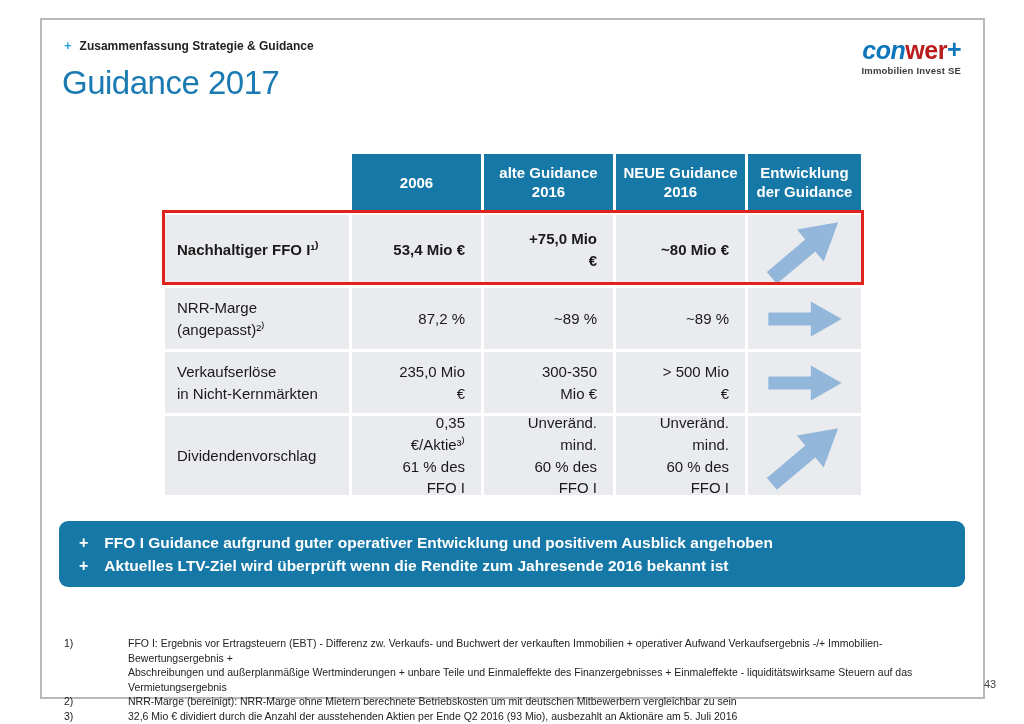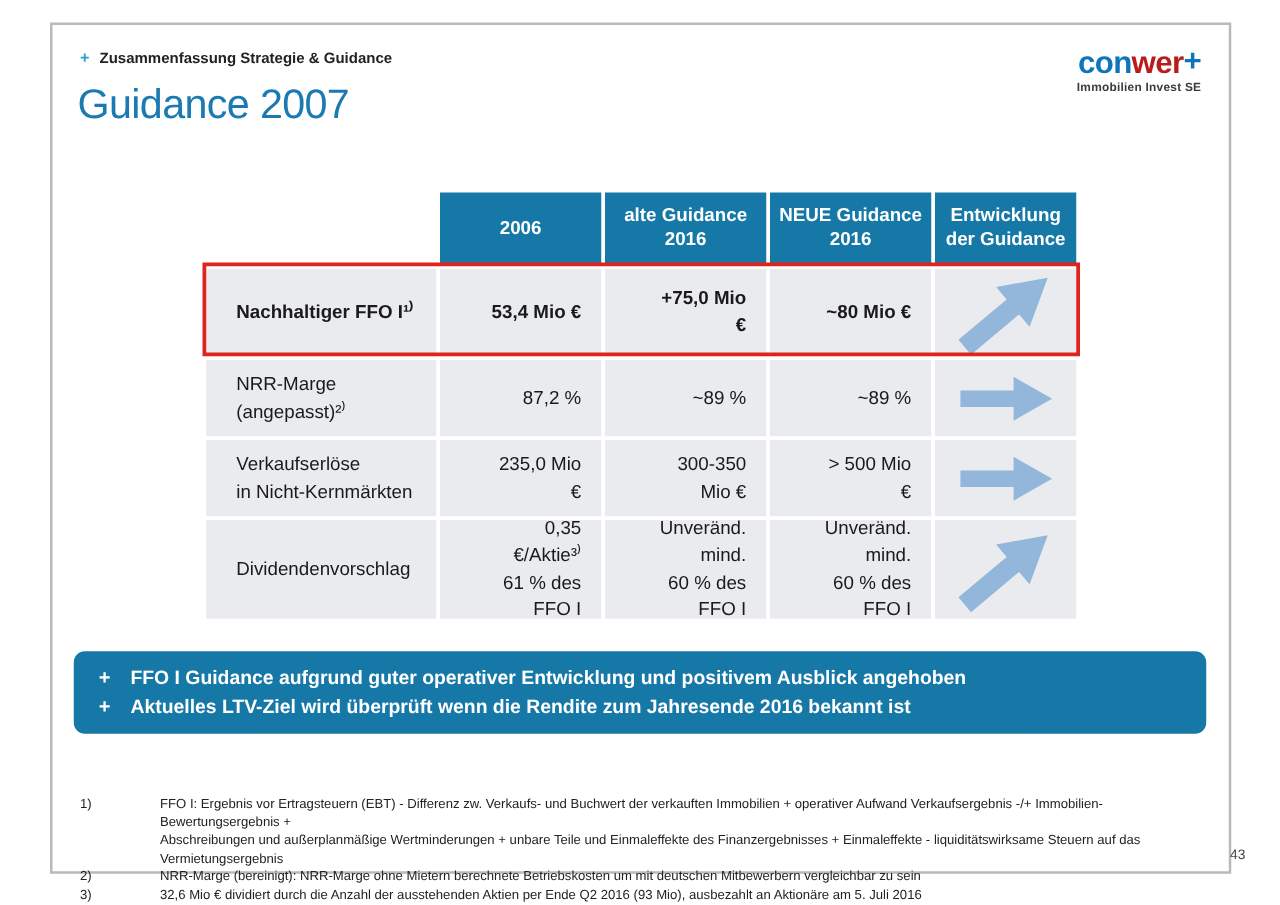--- a/index.html
+++ b/index.html
@@ -12,40 +12,40 @@
   }
 
   
   .breadcrumb { position:absolute; left:22px; top:18px; display:flex; align-items:baseline; gap:8px; }
   .breadcrumb .plus { color:#2aa0d8; font-weight:bold; font-size:13px; }
   .breadcrumb .crumb-text { font-size:12px; font-weight:bold; color:#222; }
 
   
   .logo { position:absolute; right:22px; top:18px; text-align:right; line-height:1; }
   .logo .wordmark { font-size:25px; font-weight:bold; letter-spacing:-0.5px; }
-  .logo .lg-blue { color:#0d76bb; }
+  .logo .lg-blue { color:#0d76bb;font-style:italic; }
   .logo .lg-gray { color:#b91c1c; }
   .logo .lg-plus { color:#0d76bb; font-weight:800; display:inline-block; transform:translateY(-1px); }
   .logo .subtitle { font-size:9.5px; font-weight:700; color:#3a3a40; margin-top:3px; letter-spacing:0.2px; }
 
   
   .page-title { position:absolute; left:20px; top:44px; font-size:33px; color:#1b7ab2; letter-spacing:-0.5px; }
 
   
   .gtable {
     position:absolute; left:123px; top:134px;
     display:grid;
     grid-template-columns:184px 129px 129px 129px 113px;
     grid-template-rows:58px 70px 61px 61px 79px;
     gap:3px;
   }
   .cell { background:#e9ebee; display:flex; align-items:center; font-size:15px; }
   .cell.head { background:#1678a6; color:#ffffff; font-weight:bold; justify-content:center; text-align:center; line-height:1.25; padding:2px 6px; }
   .cell.corner { background:transparent; }
-  .cell.rowlabel { padding-left:24px; justify-content:flex-start; text-align:left; line-height:1.45; }
+  .cell.rowlabel { padding-left:12px; justify-content:flex-start; text-align:left; line-height:1.45; }
   .cell.val { padding-right:16px; justify-content:flex-end; text-align:right; line-height:1.45; }
   .cell.arrowcell { justify-content:center; }
   .cell.b { font-weight:bold; }
   .multiline { white-space:pre-line;padding-left:40px; }
 
   .arrow { color:#92b7da; }
   .arrow-up svg { transform:rotate(-40deg); }
 
   .highlight-box {
     position:absolute; left:-3px; top:56px; width:calc(100% + 6px); height:75px;
@@ -79,21 +79,21 @@
     <div class="breadcrumb">
       <span class="plus">+</span>
       <span class="crumb-text">Zusammenfassung Strategie &amp; Guidance</span>
     </div>
 
     <div class="logo">
       <div class="wordmark"><span class="lg-blue">con</span><span class="lg-gray">wer</span><span class="lg-plus">+</span></div>
       <div class="subtitle">Immobilien Invest SE</div>
     </div>
 
-    <div class="page-title">Guidance 2007</div>
+    <div class="page-title">Guidance 2017</div>
 
     <div class="gtable">
 
       <div class="cell corner"></div>
       <div class="cell head">2006</div>
       <div class="cell head">alte Guidance 2016</div>
       <div class="cell head">NEUE Guidance 2016</div>
       <div class="cell head">Entwicklung der Guidance</div>
 
       <div class="cell rowlabel b multiline">Nachhaltiger FFO I¹⁾</div>

